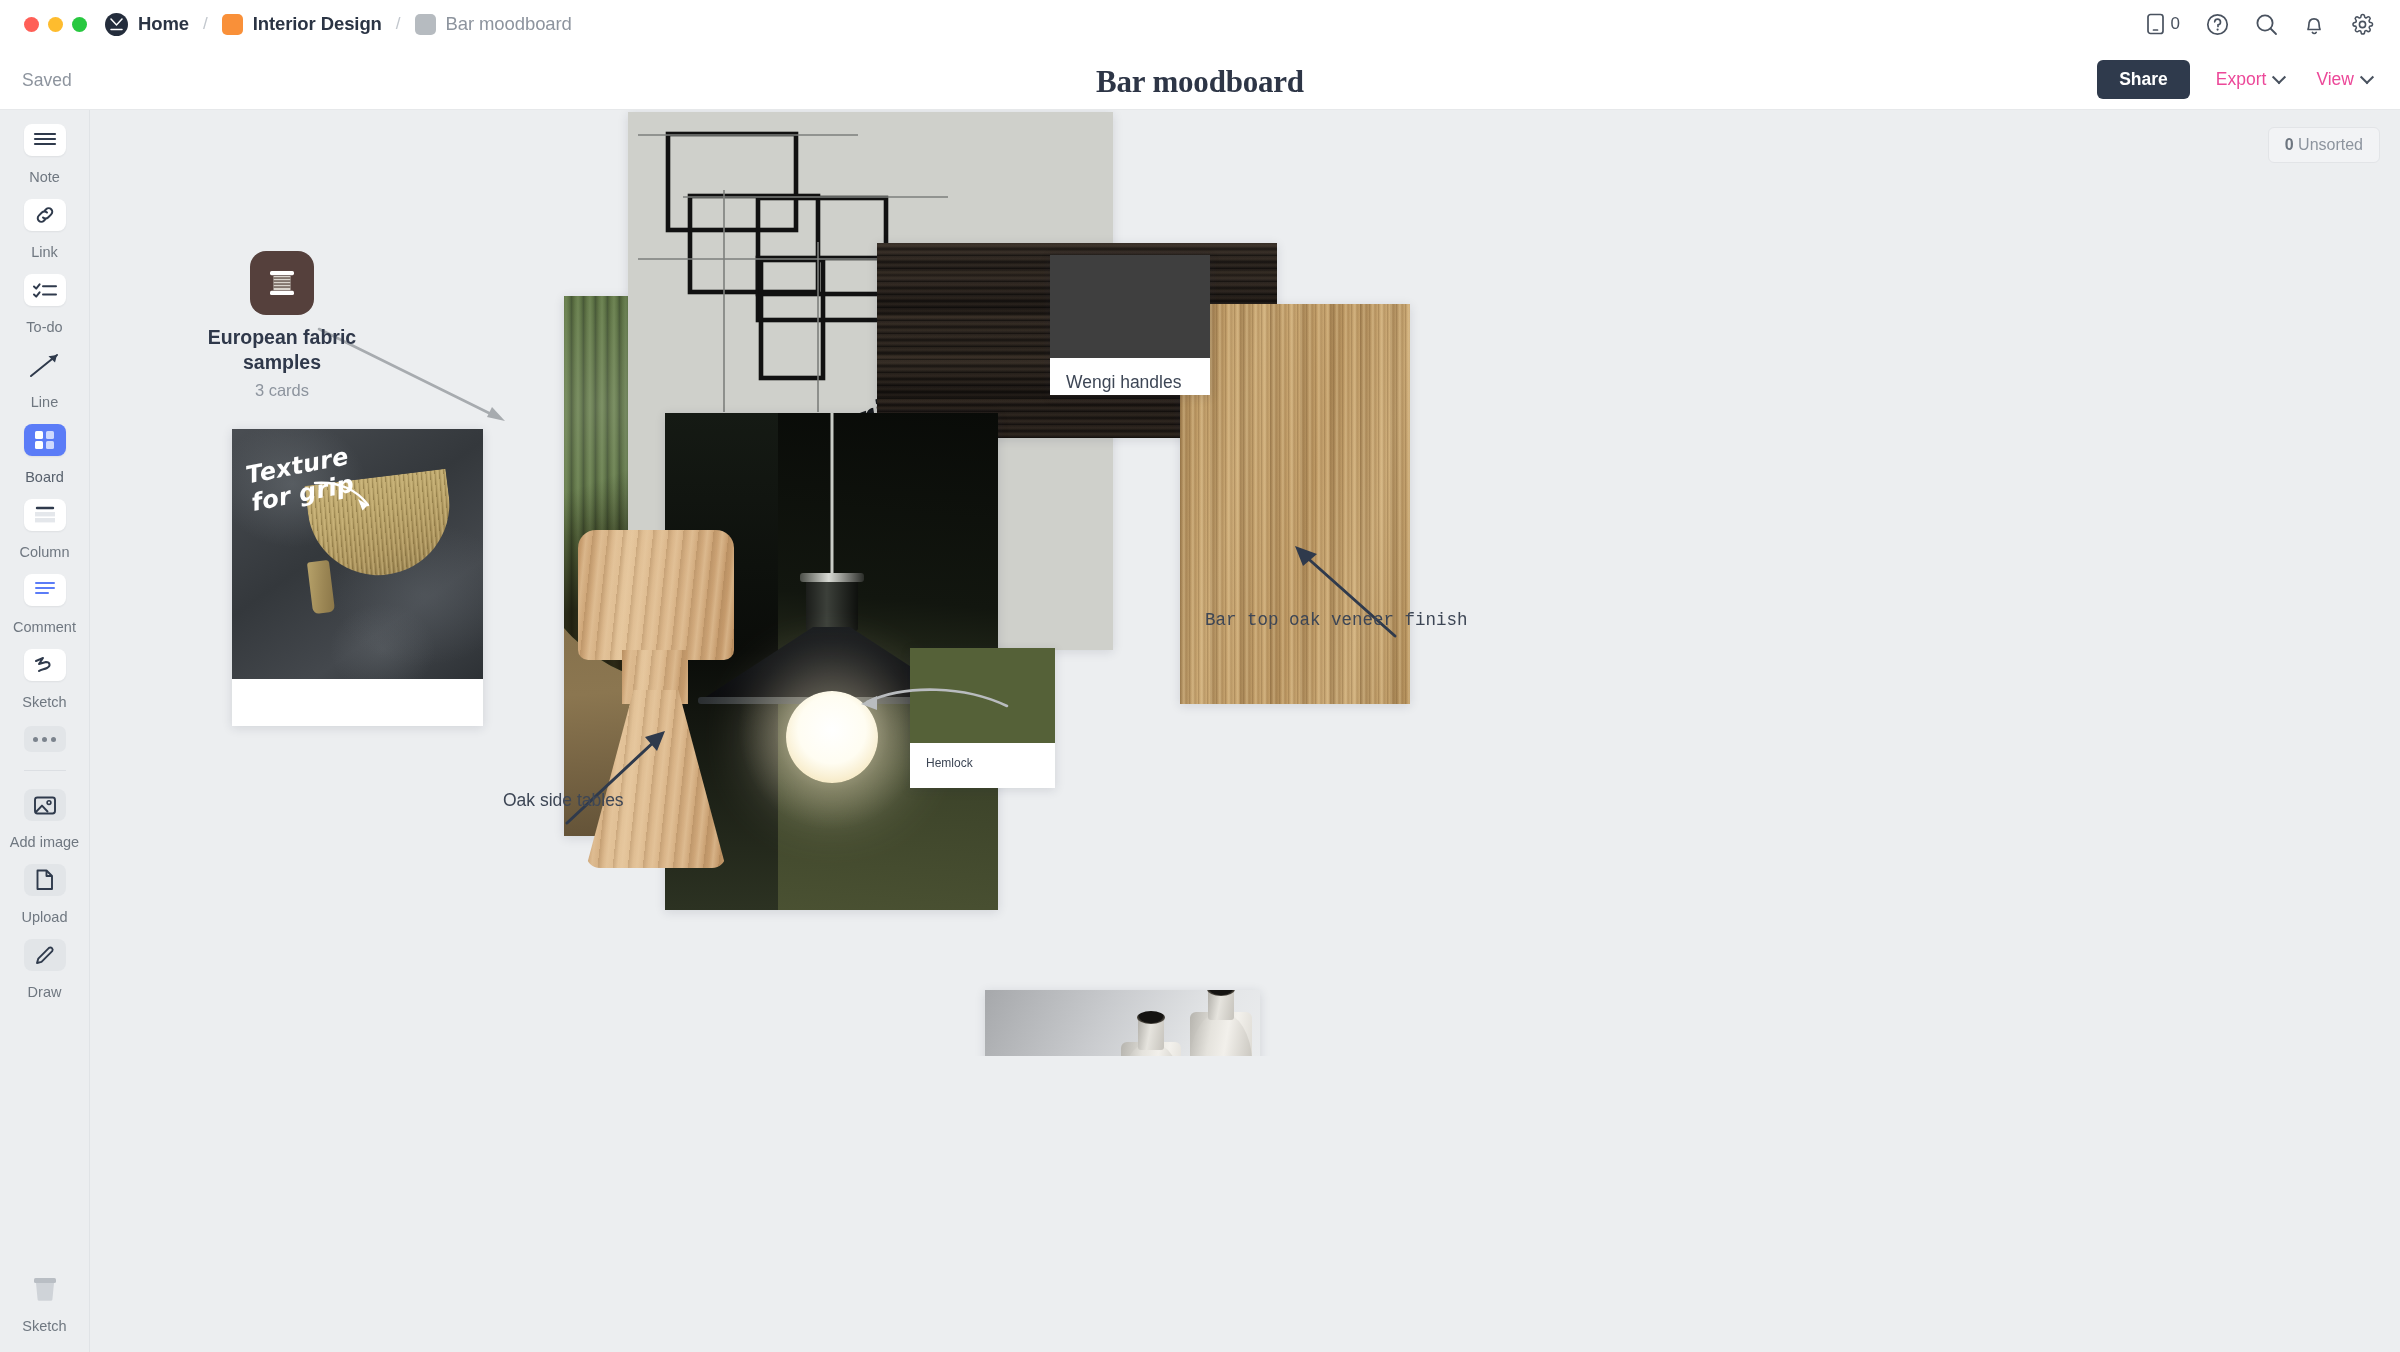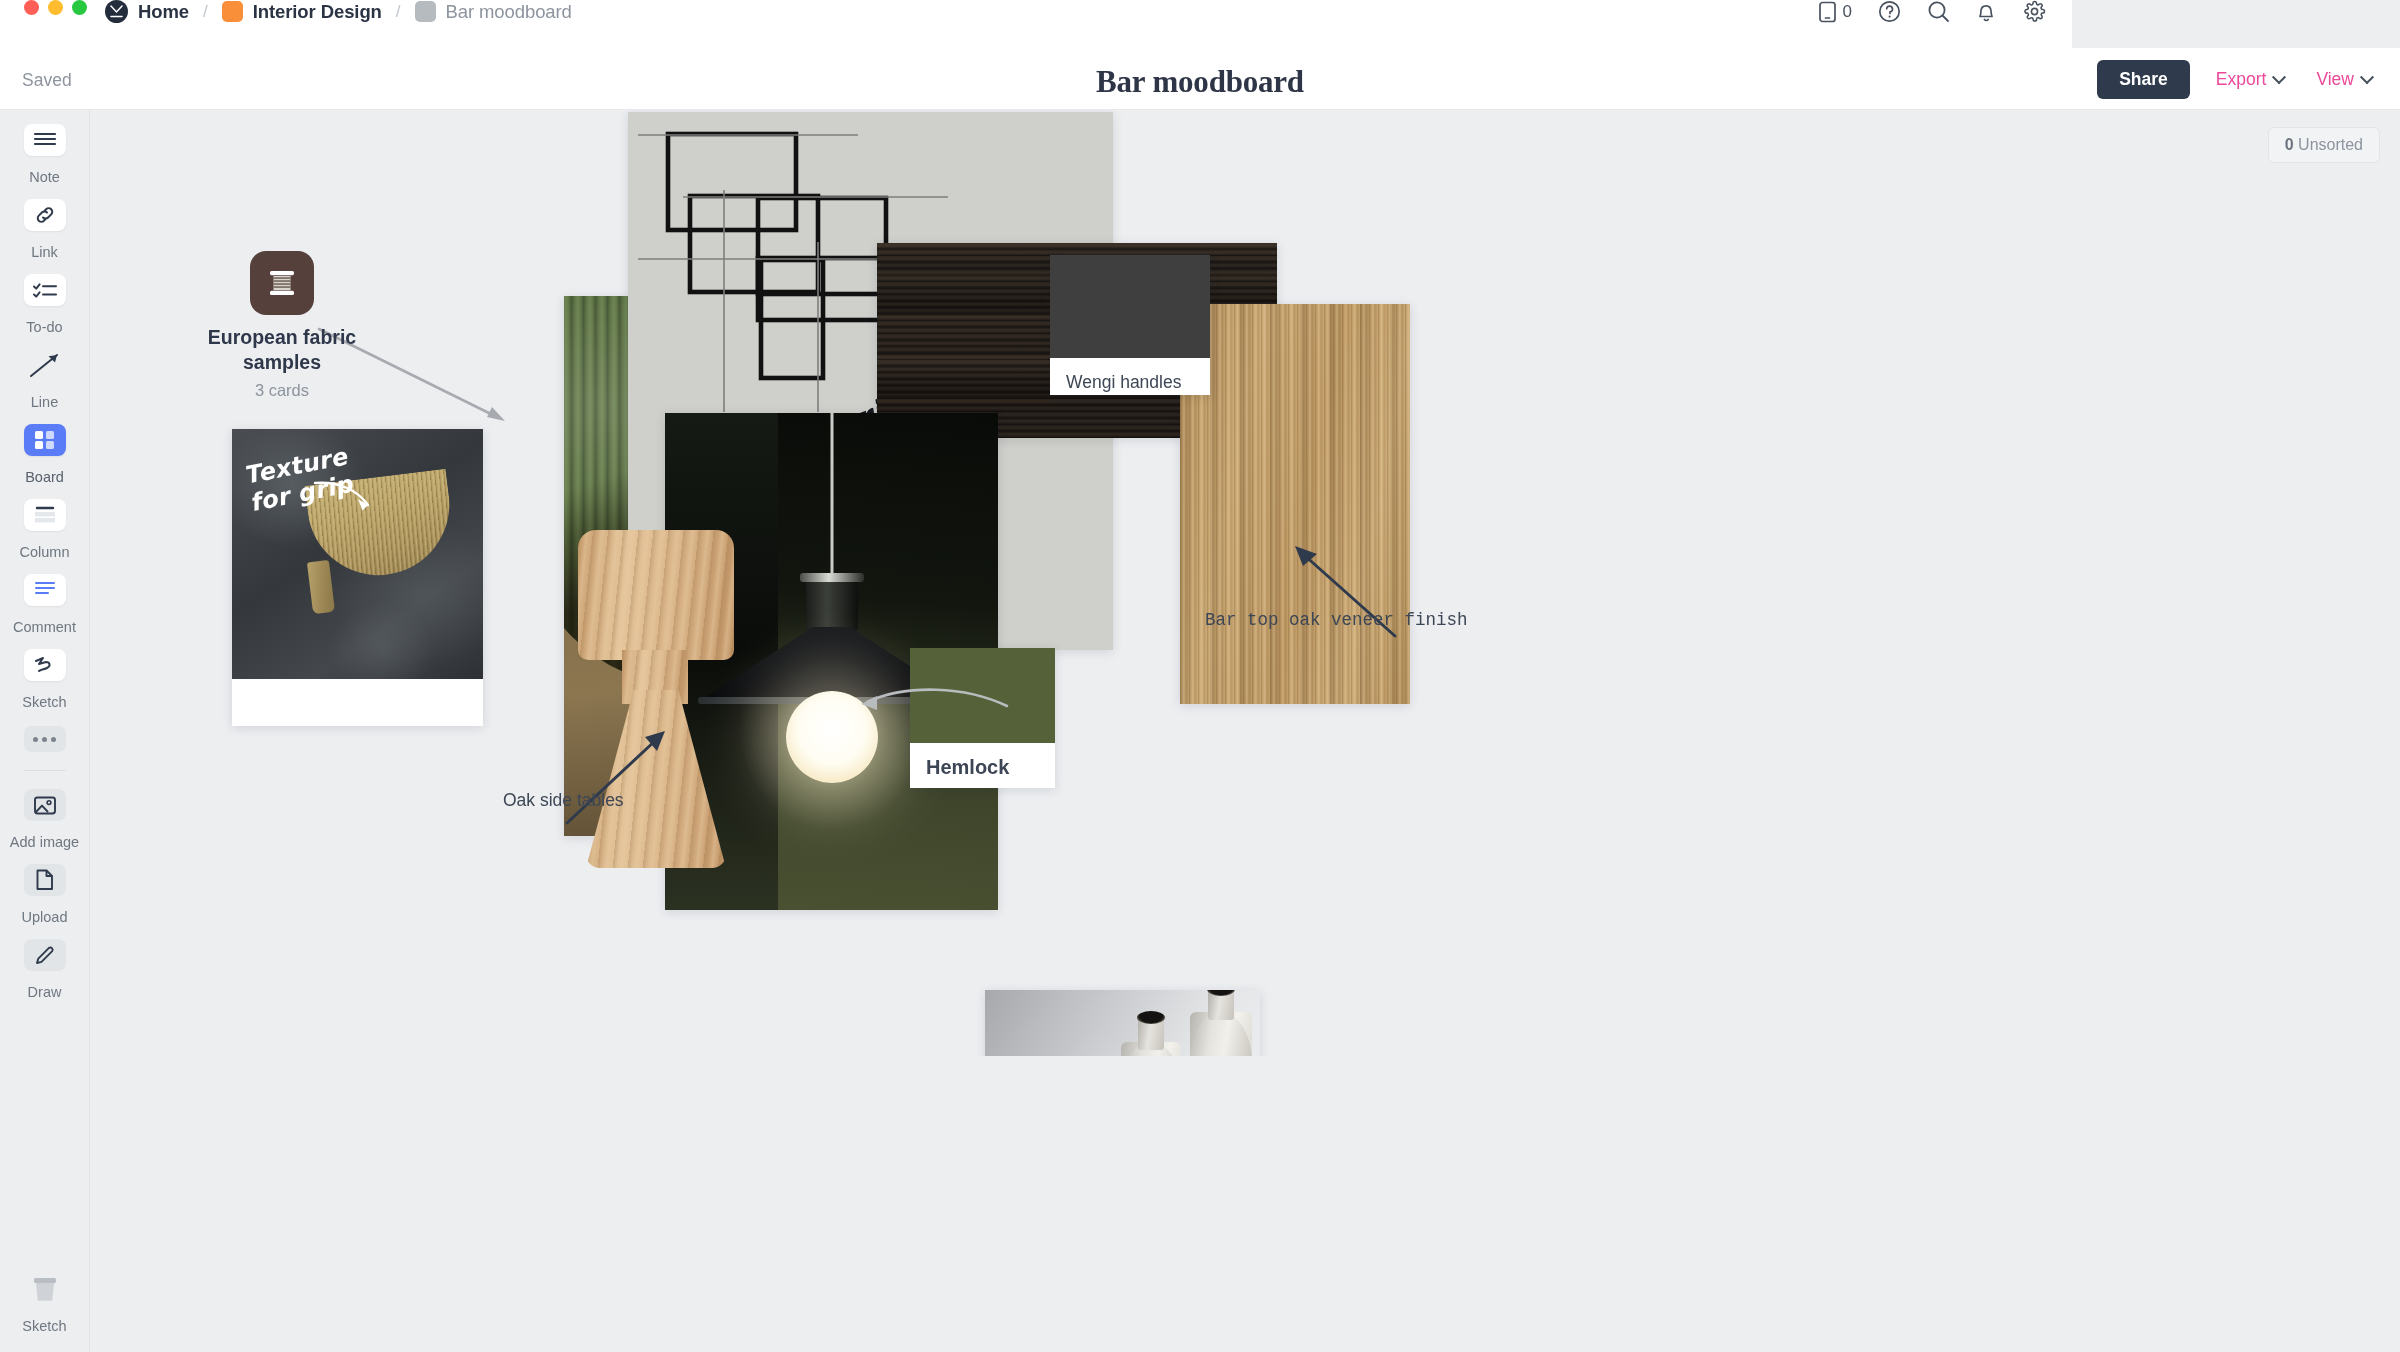--- a/index.html
+++ b/index.html
@@ -8,22 +8,22 @@
     width: 2400px; height: 1352px;
     overflow: hidden;
     font-family: "Liberation Sans", sans-serif;
     background: #ffffff;
     -webkit-font-smoothing: antialiased;
   }
   .app { position: relative; width: 2400px; height: 1352px; background: #eceef0; }
 
   
   .topbar {
-    position: absolute; top: 0; left: 0; width: 2072px; height: 48px;
-    background: #ffffff; display: flex; align-items: flex-start; padding: 0 18px;
+    position: absolute; top: 0; left: 0; width: 2400px; height: 48px;
+    background: #ffffff; display: flex; align-items: center; padding: 0 18px;
     z-index: 60;
   }
   .traffic { display: flex; gap: 9px; align-items: center; margin-right: 18px; padding-left: 6px;}
   .dot { width: 15px; height: 15px; border-radius: 50%; }
   .dot.red { background: #ff5f57; }
   .dot.yellow { background: #febc2e; }
   .dot.green { background: #28c840; }
 
   .crumb { display: flex; align-items: center; gap: 10px; }
   .crumb-logo {
@@ -571,21 +571,21 @@
       </div>
       <div class="vase" style="left:196px; top:126px; width:66px; height:95px; border-radius: 8px 8px 0 0;">
         <div class="shoulder" style="top:0; height:44px;"></div>
         <div class="neck" style="top:-22px; width:26px; height:30px; border-radius:3px;"></div>
         <div class="mouth" style="top:-27px; width:28px; height:13px;"></div>
       </div>
     </div>
 
     <div class="item shadow" style="left:810px; top:538px; width:145px; height:140px; background:#fff;">
       <div style="width:145px; height:95px; background:#556138;"></div>
-      <div style="padding:13px 16px; font-size:20px; color:#3d4655;font-weight:bold;">Hemlock</div>
+      <div style="padding:13px 16px; font-size:12px; color:#3d4655;">Hemlock</div>
     </div>
 
     <svg class="anno" style="left:215px; top:215px; width:250px; height:120px;">
       <line x1="4" y1="4" x2="182" y2="92" stroke="#a7abaf" stroke-width="2.6" stroke-linecap="round"></line>
       <path d="M190 96 L172 92 L177 82 Z" fill="#a7abaf"></path>
     </svg>
 
     <svg class="anno" style="left:755px; top:570px; width:160px; height:50px;">
       <path d="M152 26 C110 6 52 4 12 22" stroke="#b9bcbf" stroke-width="2.6" fill="none" stroke-linecap="round"></path>
       <path d="M6 24 L22 16 L22 30 Z" fill="#b9bcbf"></path>

